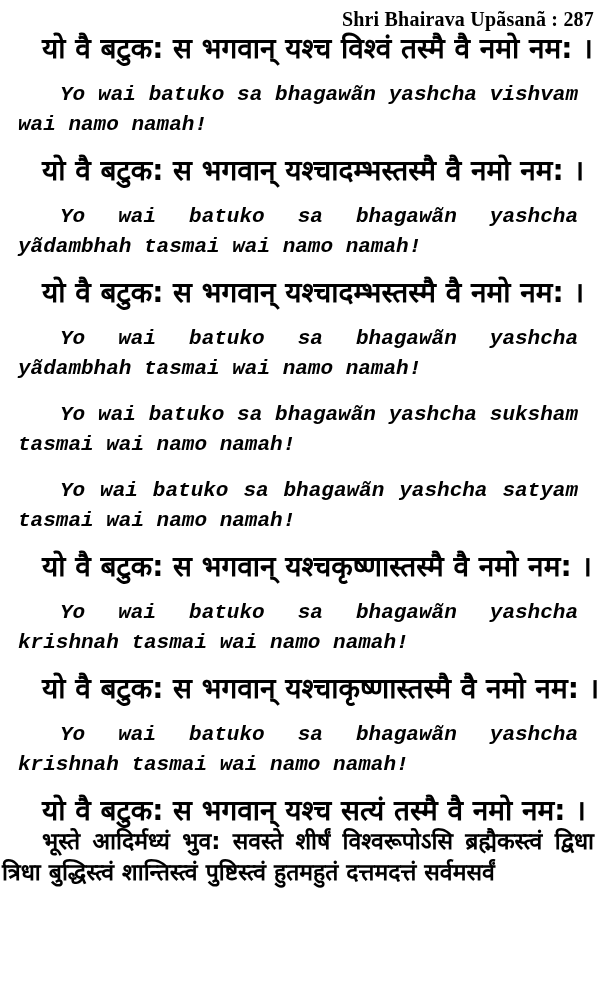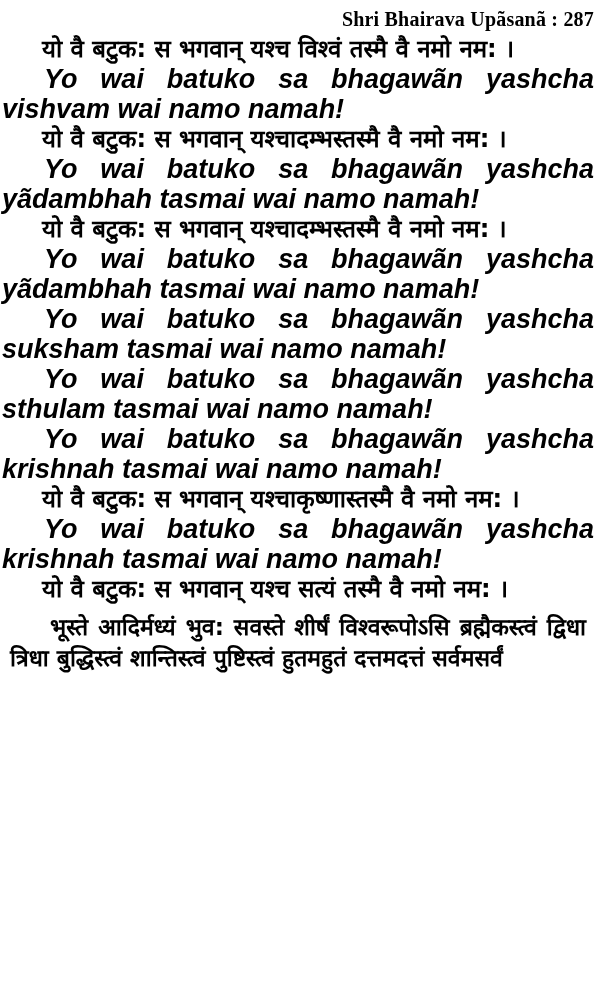--- a/index.html
+++ b/index.html
@@ -25,44 +25,44 @@
     line-height: 30px;
     text-align: right;
     letter-spacing: 0.2px;
   }
   .verse {
     margin: 0;
   }
   .deva-line {
     font-family: "DejaVu Sans", sans-serif;
     font-weight: 700;
-    font-size: 24px;
+    font-size: 28px;
     line-height: 30px;
     text-indent: 40px;
     margin: 0;
     white-space: nowrap;
   }
   .translit-line {
-    font-family: Liberation Sans, sans-serif;
+    font-family: Liberation Mono, monospace;
     font-weight: bold;
     font-style: italic;
-    font-size: 27px;
+    font-size: 21px;
     line-height: 30px;
     text-indent: 42px;
     text-align: justify;
-    margin: 0;
+    margin: 16px;
   }
   .closing-para {
     font-family: "DejaVu Sans", sans-serif;
     font-weight: 700;
     font-size: 23px;
     line-height: 31px;
     text-indent: 40px;
     text-align: justify;
-    margin: 8px;
+    margin: 0;
   }
 </style>
 </head>
 <body>
 
 <div class="page">
 
   <div class="page-header">Shri Bhairava Upãsanã : 287</div>
 
   <div class="verse">
@@ -79,24 +79,25 @@
   <div class="verse">
     <p class="deva-line">यो वै बटुक: स भगवान् यश्चादम्भस्तस्मै वै नमो नम: ।</p>
     <p class="translit-line">Yo wai batuko sa bhagawãn yashcha yãdambhah tasmai wai namo namah!</p>
   </div>
 
   <div class="verse">
     <p class="translit-line">Yo wai batuko sa bhagawãn yashcha suksham tasmai wai namo namah!</p>
   </div>
 
   <div class="verse">
-    <p class="translit-line">Yo wai batuko sa bhagawãn yashcha sthulam tasmai wai namo namah!</p>
+    <p class="translit-line">Yo wai batuko sa bhagawãn yashcha satyam tasmai wai namo namah!</p>
   </div>
 
   <div class="verse">
+    <p class="deva-line">यो वै बटुक: स भगवान् यश्चकृष्णास्तस्मै वै नमो नम: ।</p>
     <p class="translit-line">Yo wai batuko sa bhagawãn yashcha krishnah tasmai wai namo namah!</p>
   </div>
 
   <div class="verse">
     <p class="deva-line">यो वै बटुक: स भगवान् यश्चाकृष्णास्तस्मै वै नमो नम: ।</p>
     <p class="translit-line">Yo wai batuko sa bhagawãn yashcha krishnah tasmai wai namo namah!</p>
   </div>
 
   <div class="verse">
     <p class="deva-line">यो वै बटुक: स भगवान् यश्च सत्यं तस्मै वै नमो नम: ।</p>

